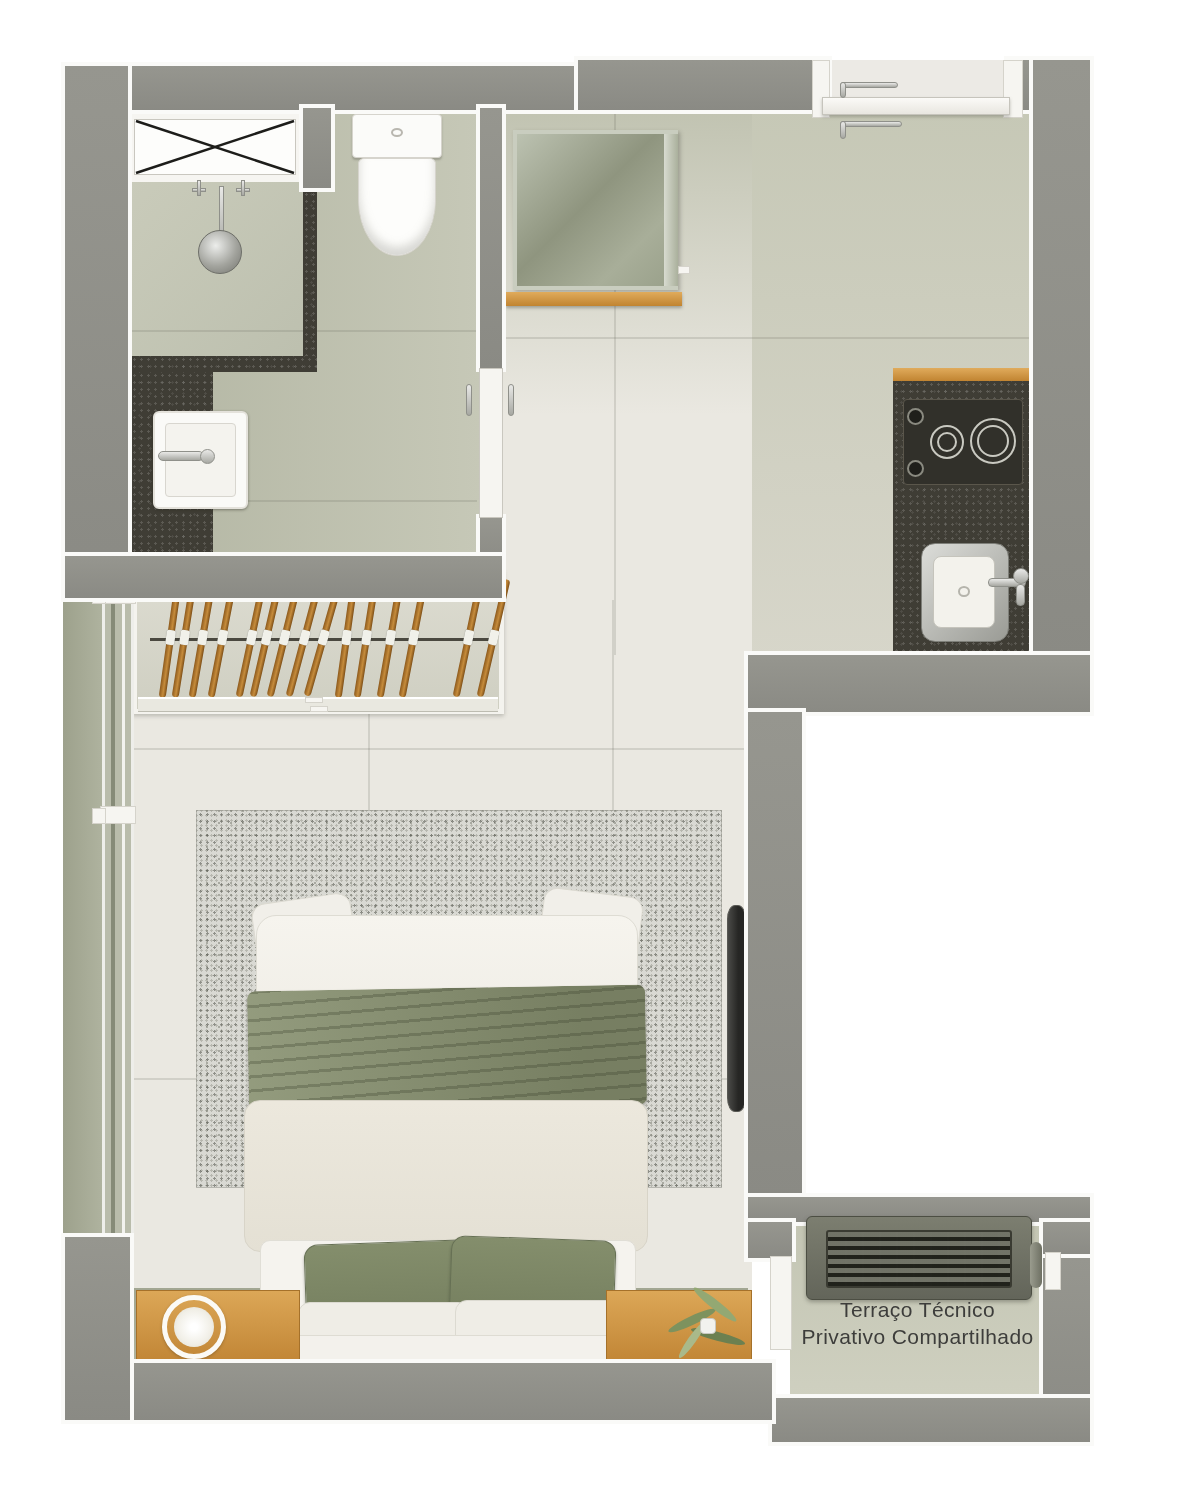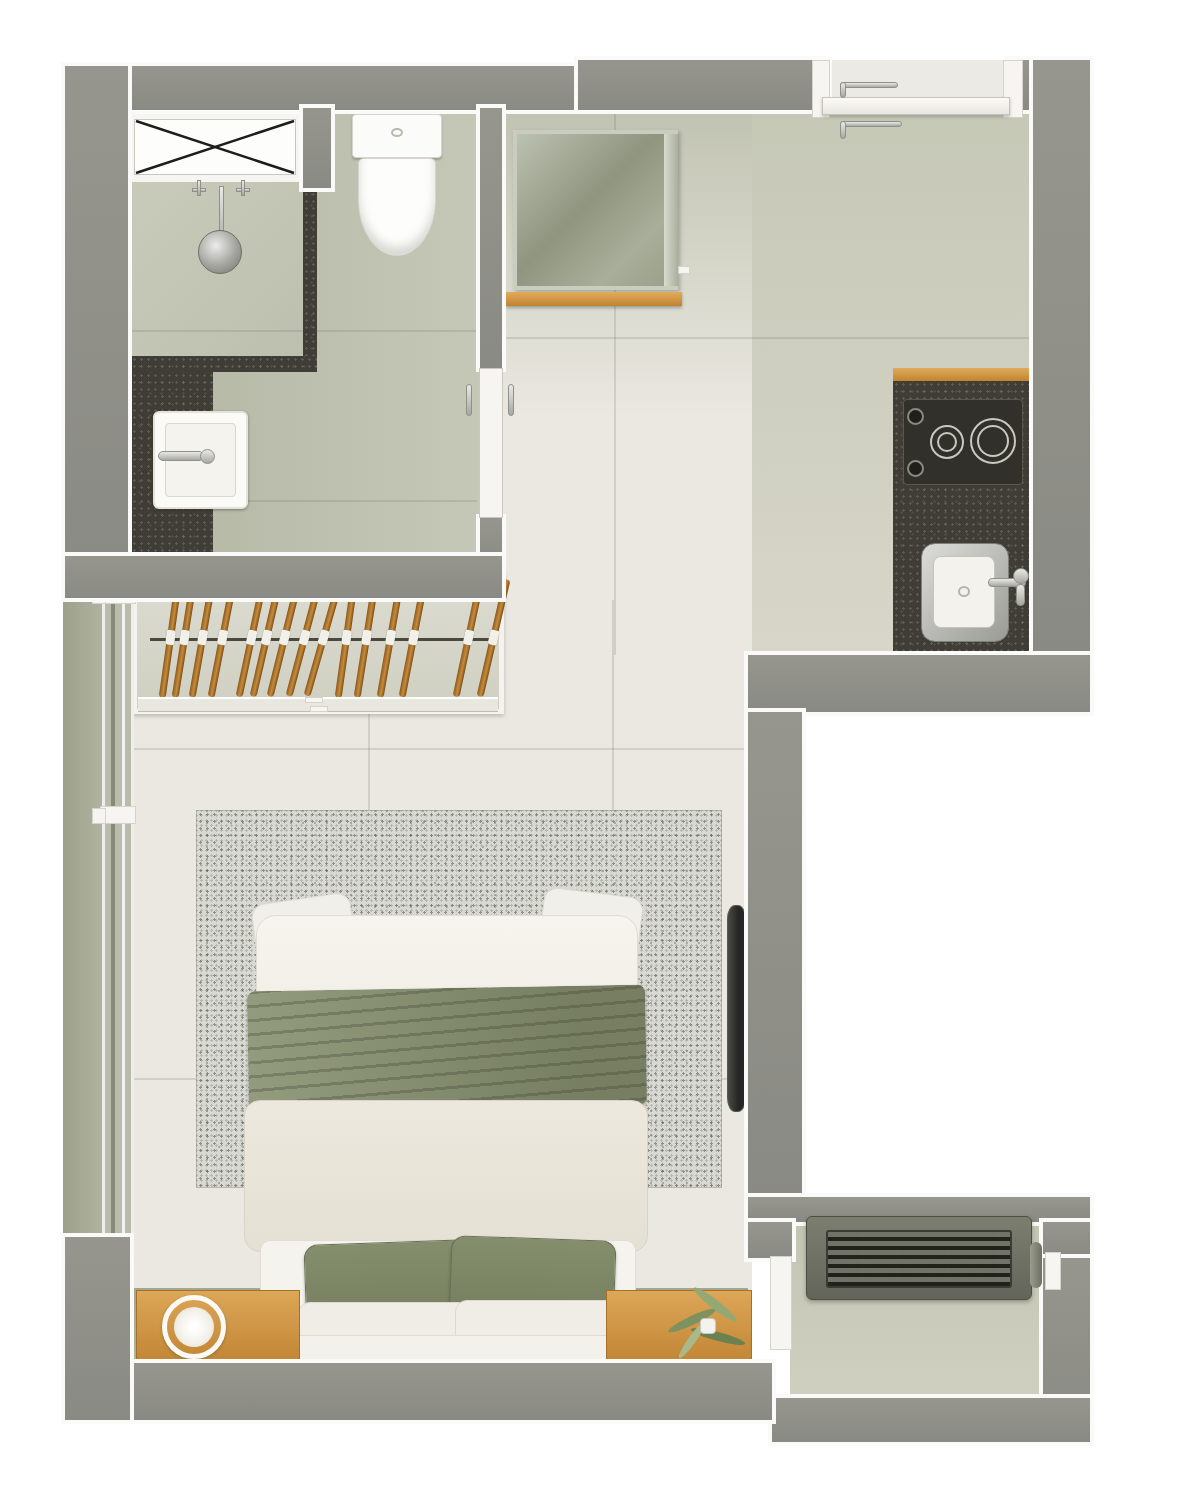--- a/index.html
+++ b/index.html
@@ -281,14 +281,18 @@
   <div class="chrome" style="left:840px;top:82px;width:6px;height:16px;border-radius:3px;"></div>
   <div class="chrome" style="left:840px;top:121px;width:62px;height:6px;border-radius:3px;"></div>
   <div class="chrome" style="left:840px;top:121px;width:6px;height:18px;border-radius:3px;"></div>
 
   <div style="left:806px;top:1216px;width:226px;height:84px;background:linear-gradient(180deg,#7c7e70,#63655a);border:1px solid #4c4e43;border-radius:6px;box-shadow:0 2px 4px rgba(60,62,52,.4);z-index:4;"></div>
   <div class="grille" style="left:826px;top:1230px;width:186px;height:58px;z-index:4;"></div>
   <div style="left:1030px;top:1242px;width:12px;height:46px;background:linear-gradient(90deg,#9a9c8e,#6e7063);border-radius:6px;z-index:4;"></div>
   <div class="white-box" style="left:770px;top:1256px;width:22px;height:94px;z-index:4;"></div>
   <div class="white-box" style="left:1045px;top:1252px;width:16px;height:38px;z-index:4;"></div>
 
+  <div class="label" style="left:792px;top:1296px;width:251px;height:60px;z-index:5;">
+    <span style="position:static;display:block;">Terraço Técnico</span>
+    <span style="position:static;display:block;">Privativo Compartilhado</span>
+  </div>
 
 </div>
 
 </body></html>

